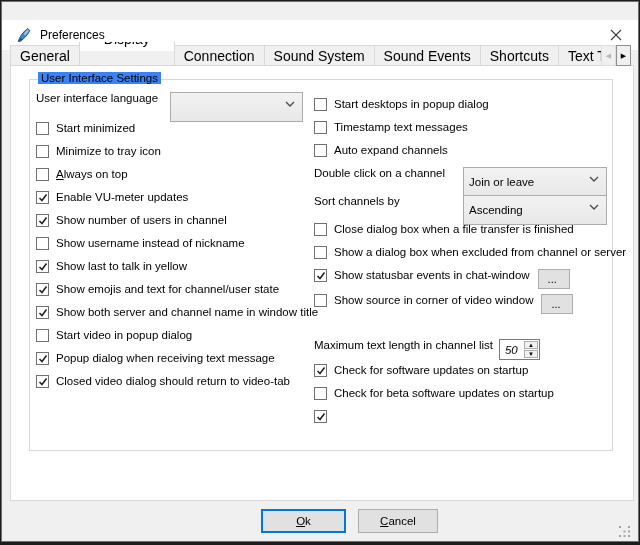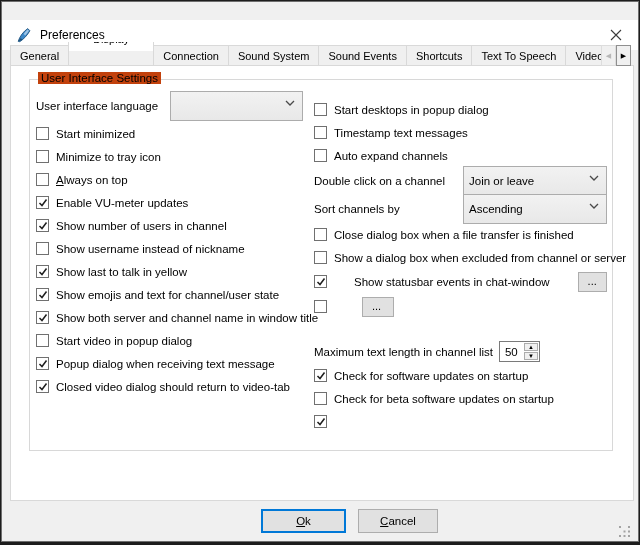--- a/index.html
+++ b/index.html
@@ -14,46 +14,46 @@
   .app-icon { position:absolute; left:13px; top:7px; width:17px; height:17px; }
   .title { position:absolute; left:38px; top:8px; font-size:12px; white-space:nowrap; }
   .closebtn { position:absolute; right:0; top:0; width:45px; height:30px;
               display:flex; align-items:center; justify-content:center; cursor:default; }
 
   
   .tabbar { position:absolute; left:8px; top:40px; right:7px; height:25px;
             display:flex; align-items:flex-end; overflow:hidden; z-index:3; }
   .tab { flex:none; height:21px; margin-bottom:1px; padding:0 9px;
          display:flex; align-items:center; background:#f0f0f0;
-         border:1px solid #d9d9d9; margin-right:-1px; font-size:11px; white-space:nowrap; }
+         border:1px solid #d9d9d9; margin-right:-1px; font-size:14px; white-space:nowrap; }
   .tab.on { height:25px; margin-bottom:16px; background:#fff; border-bottom:none;
             position:relative; z-index:3; padding:0 24px;text-align:right; }
   .tabscroll { position:absolute; right:0; bottom:1px; display:flex; z-index:5; }
   .sbtn { width:15px; height:21px; display:flex; align-items:center; justify-content:center;
           font-size:7px; line-height:1; background:#f0f0f0; border:1px solid #8f8f8f; color:#000; }
   .sbtn.disabled { border-color:#ddd; color:#b7b7b7; }
 
   
   .page { position:absolute; left:8px; top:63px; width:624px; height:436px;
           background:#fff; border:1px solid #d9d9d9; z-index:1; }
 
   
   .groupbox { position:absolute; left:27px; top:77px; width:584px; height:372px;
               border:1px solid #d8d8d8; z-index:2; }
-  .gb-label { position:absolute; left:8px; top:-8px; background:#c2410c; padding:0 3px;
+  .gb-label { position:absolute; left:8px; top:-8px; background:#3b82f6; padding:0 3px;
               font-size:11.5px; white-space:nowrap; }
 
   .col { position:absolute; }
   .leftcol  { left:6px;   top:12px; width:267px; }
   .rightcol { left:284px; top:18px; width:293px; }
 
-  .row { display:flex; align-items:center; height:23px; white-space:nowrap; font-size:11.5px; }
+  .row { display:flex; align-items:flex-start; height:23px; white-space:nowrap; font-size:11.5px; }
   .langrow { height:28px; margin-bottom:2px; }
   .droprow { height:28px; }
-  .browserow { height:25px;gap:20px; }
+  .browserow { height:25px; }
   .spinrow { height:25px;margin-top:20px; }
 
   .lbl { font-size:11.5px; }
 
   
   .chk { flex:none; width:13px; height:13px; margin-right:7px; background:#fff;
          border:1px solid #707070; display:flex; align-items:center; justify-content:center; }
   .chk svg { display:none; width:10px; height:10px; }
   .chk.on svg { display:block; }
   .chk svg path { stroke:#1f1f1f; stroke-width:1.5; fill:none; }
@@ -66,21 +66,21 @@
   .combo .chev polyline { stroke:#4a4a4a; stroke-width:1.3; fill:none; }
   .langcombo { margin-left:auto; width:133px; }
   .droprow .combo { margin-left:auto; width:144px; }
 
   
   .morebtn { margin-left:8px; width:32px; height:20px; background:#e1e1e1; border:1px solid #adadad;
              font-size:11px; display:flex; align-items:center; justify-content:flex-start;
              padding-left:9px; line-height:0.4; }
 
   
-  .spin { margin-left:6px; display:flex; height:21px; border:1px solid #7a7a7a; background:#fff; }
+  .spin { margin-left:6px; display:flex; height:21px; border:1px solid #7a7a7a; background:#fff;font-style:italic; }
   .spin .sval { width:23px; padding-left:5px; display:flex; align-items:center; font-size:11.5px; }
   .spin .sbtns { width:16px; display:flex; flex-direction:column; padding:1px; gap:1px; }
   .spin .sarrow { flex:1; display:flex; align-items:center; justify-content:center;
                   font-size:6px; line-height:1; background:#f0f0f0; border:1px solid #acacac; color:#000; }
 
   
   .pushbtn { position:absolute; height:24px; background:#e1e1e1; border:1px solid #adadad;
              font-family:inherit; font-size:11.5px; display:flex; align-items:center;
              justify-content:center; color:#000; }
   .okbtn { left:259px; top:507px; width:85px; border:2px solid #0078d7; }
@@ -287,20 +287,21 @@
         <span class="chk on">
             <svg viewBox="0 0 10 10">
               <path d="M1.5 5 L4 7.5 L8.5 1.5"></path>
             </svg>
           </span>
         <span class="lbl">Show statusbar events in chat-window</span>
         <span class="morebtn">...</span>
       </div>
       <div class="row browserow">
         <span class="chk"></span>
+        <span class="lbl">Show source in corner of video window</span>
         <span class="morebtn">...</span>
       </div>
 
       <div class="row spinrow">
         <span class="lbl">Maximum text length in channel list</span>
         <span class="spin">
           <span class="sval">50</span>
           <span class="sbtns">
             <span class="sarrow">
                 <span>▲</span>

